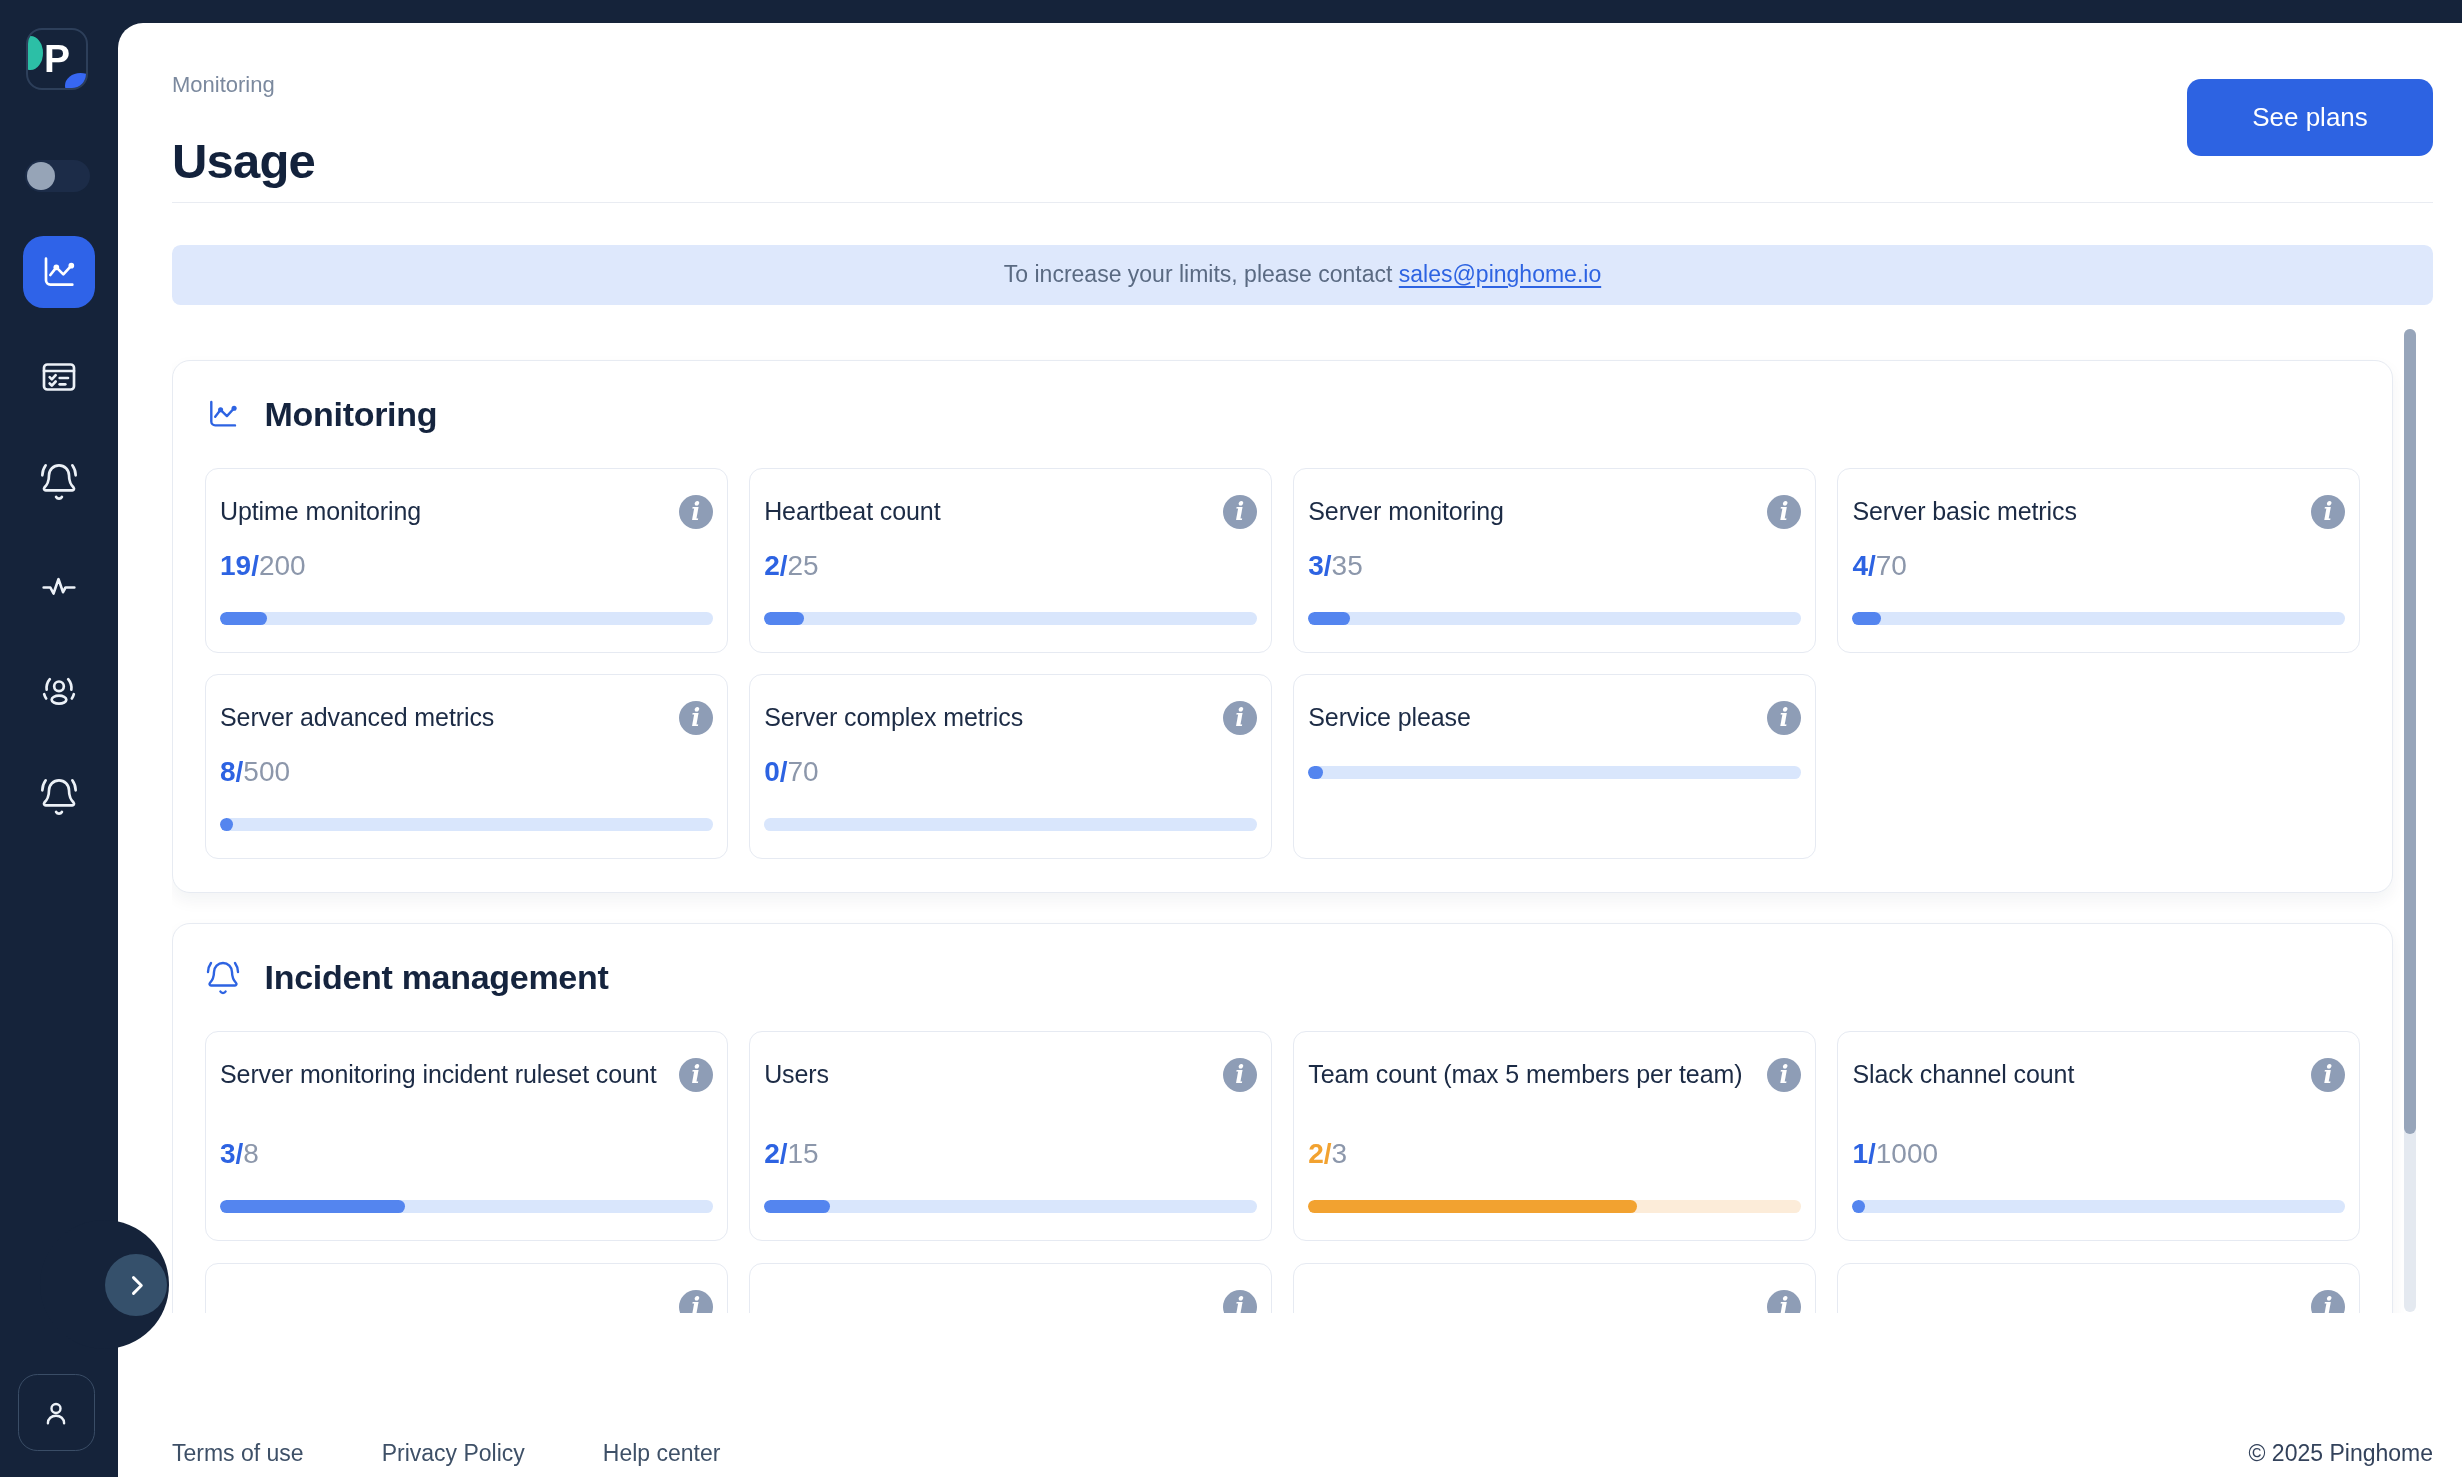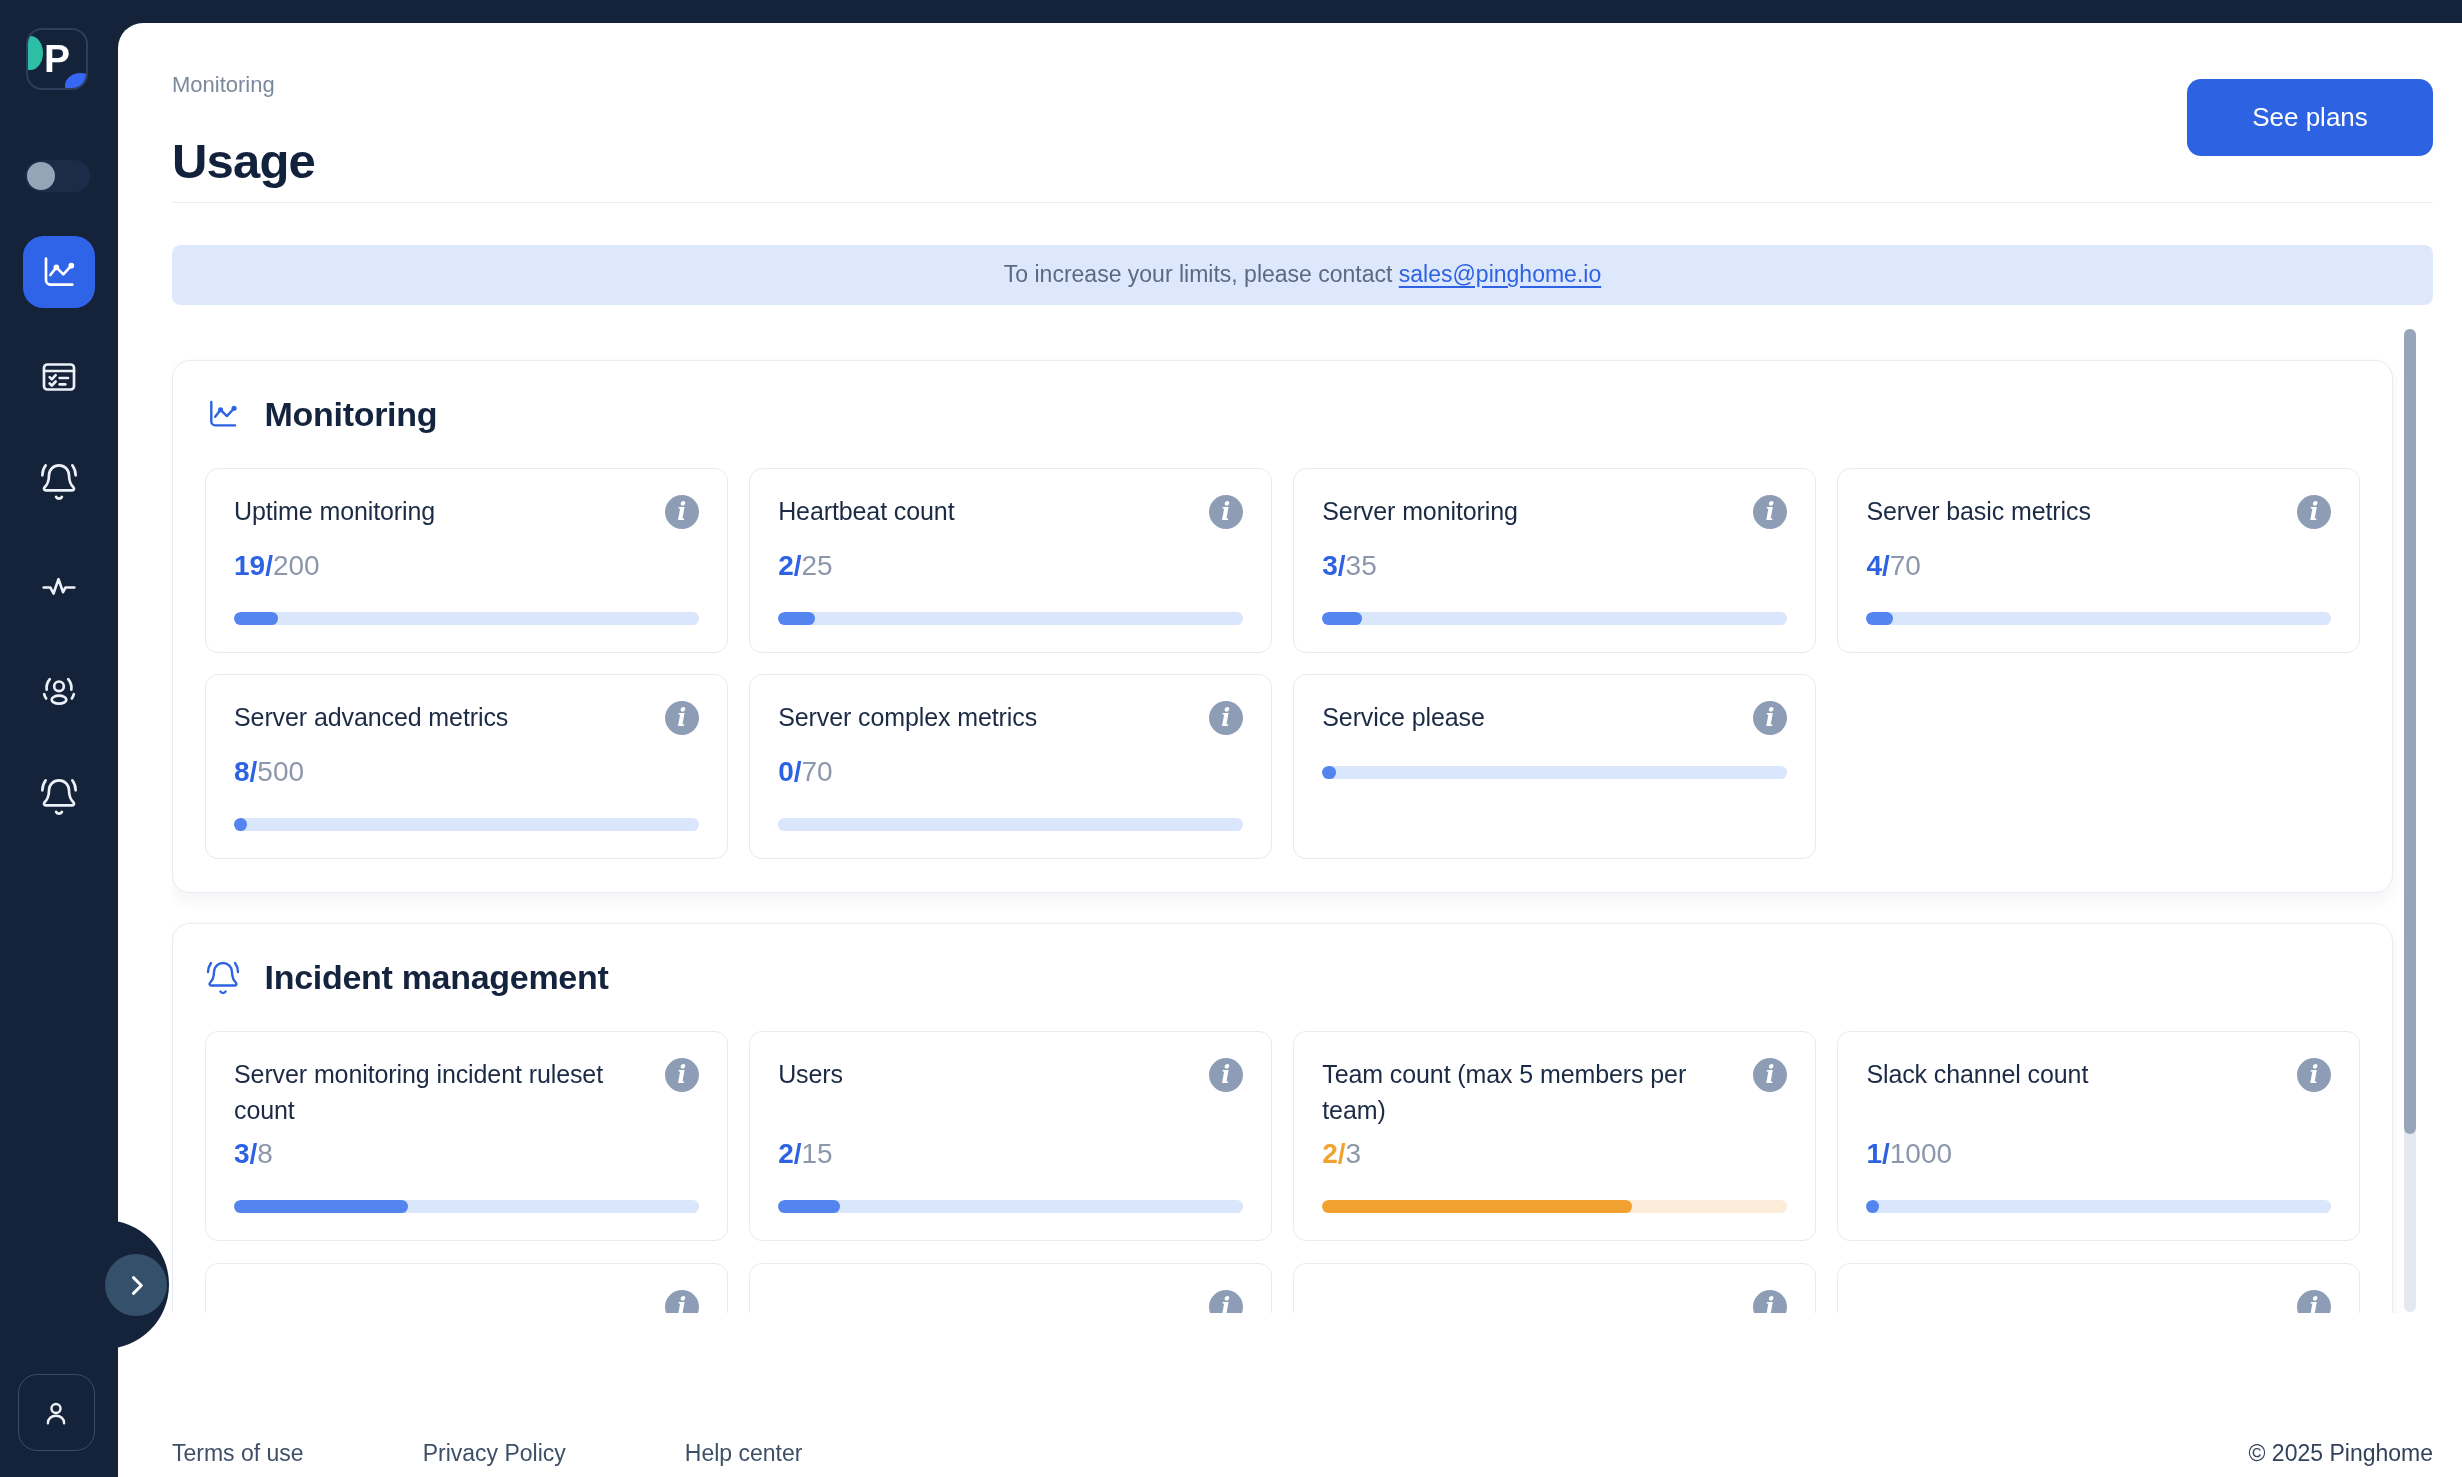--- a/index.html
+++ b/index.html
@@ -63,41 +63,41 @@
 
   .scroll-area{position:absolute;left:54px;top:305px;width:2262px;height:985px;overflow:hidden;}
   .scroll-inner{padding-top:32px;width:2221px;}
   .section{box-sizing:border-box;width:2221px;background:#fff;border:1.6px solid #E7EBF2;border-radius:18px;
         padding:34px 32px 33px;margin-bottom:30px;box-shadow:0 7.5px 16px rgba(21,35,58,0.05);}
   .section-head{display:flex;align-items:center;gap:23.6px;margin-bottom:34px;color:var(--accent);}
   .section-head svg{width:36px;height:36px;}
   .section-title{font-size:34px;font-weight:bold;color:#15243E;letter-spacing:-0.3px;}
   .grid{display:grid;grid-template-columns:repeat(4,1fr);gap:21.5px;}
 
-  .card{box-sizing:border-box;border:1.6px solid #E6EAF2;border-radius:13px;padding:25px 28px 27px;height:185px;
+  .card{box-sizing:border-box;border:1.6px solid #E6EAF2;border-radius:13px;padding:25px 14px 27px;height:185px;
         display:flex;flex-direction:column;background:#fff;}
   .card.tall{height:210px;}
   .card-head{display:flex;justify-content:space-between;align-items:flex-start;gap:13px;}
   .card-title{font-size:25px;font-weight:500;color:#1C2B45;line-height:1.42;letter-spacing:-0.1px;}
   .info-icon{flex:none;width:34px;height:34px;border-radius:50%;background:var(--info);color:#fff;
         display:flex;align-items:center;justify-content:center;font-family:"DejaVu Serif",serif;font-style:italic;
         font-weight:bold;font-size:23.6px;margin-top:1.1px;cursor:pointer;}
   .card-value{margin-top:auto;font-size:28px;}
   .card-value .used,.card-value .slash{color:var(--accent);font-weight:bold;}
   .card.orange .card-value .used,.card.orange .card-value .slash{color:var(--orange);}
   .card-value .limit{color:#8C97AB;font-weight:400;}
   .bar{margin-top:30px;height:13px;border-radius:6.4px;background:var(--ptrack);position:relative;overflow:hidden;}
   .card.orange .bar{background:var(--otrack);}
   .fill{height:100%;border-radius:6.4px;background:var(--pblue);min-width:13px;}
   .card.orange .fill{background:var(--orange);}
 
   .scrollbar{position:absolute;right:18px;top:1.1px;width:11.8px;height:983px;border-radius:5.9px;background:#E4E9F0;}
   .scroll-thumb{position:absolute;left:0;top:0;width:100%;height:805px;border-radius:5.9px;background:#97A5BA;cursor:pointer;}
 
-  .footer{position:absolute;left:54px;right:29px;bottom:9.7px;display:flex;align-items:center;gap:119px;font-size:23px;color:#3E5067;margin-top:30px;}
+  .footer{position:absolute;left:54px;right:29px;bottom:9.7px;display:flex;align-items:center;gap:78px;font-size:23px;color:#3E5067;margin-top:30px;}
   .footer .flink{cursor:pointer;}
   .footer .copyright{margin-left:auto;color:#33425B;}
 </style>
 </head>
 <body>
 
 <aside class="sidebar">
   <div class="logo">
     <span class="teal"></span>
     <span class="blu"></span>

